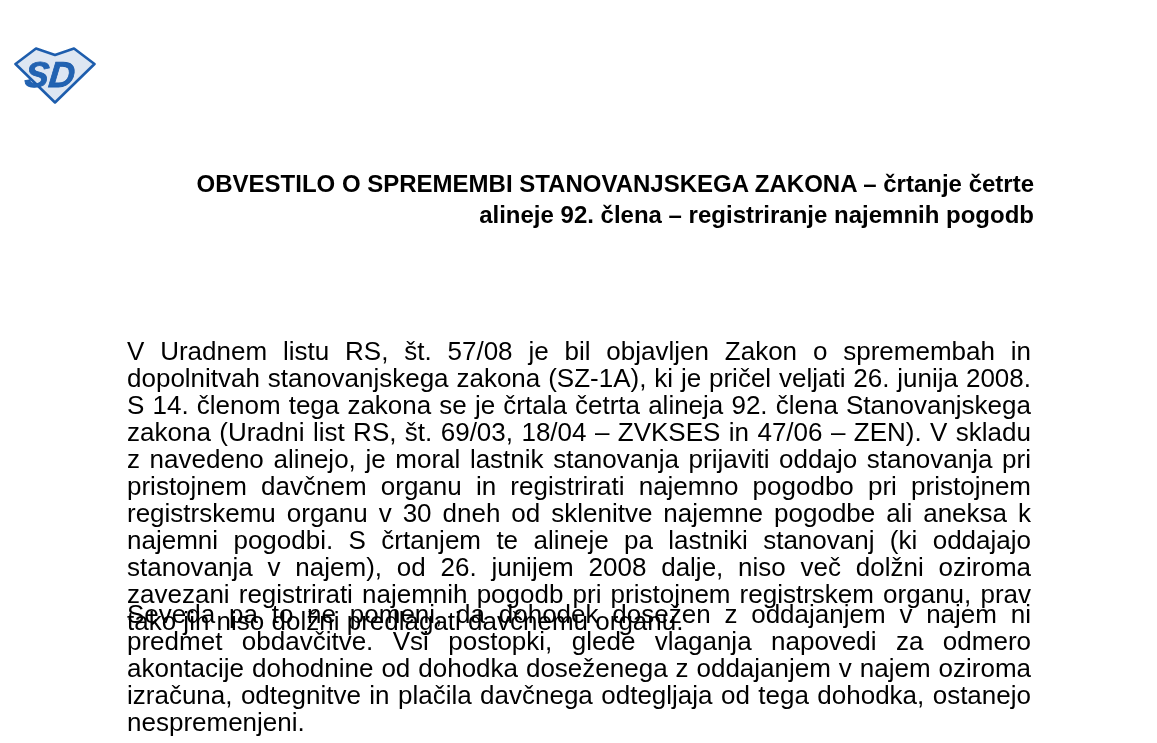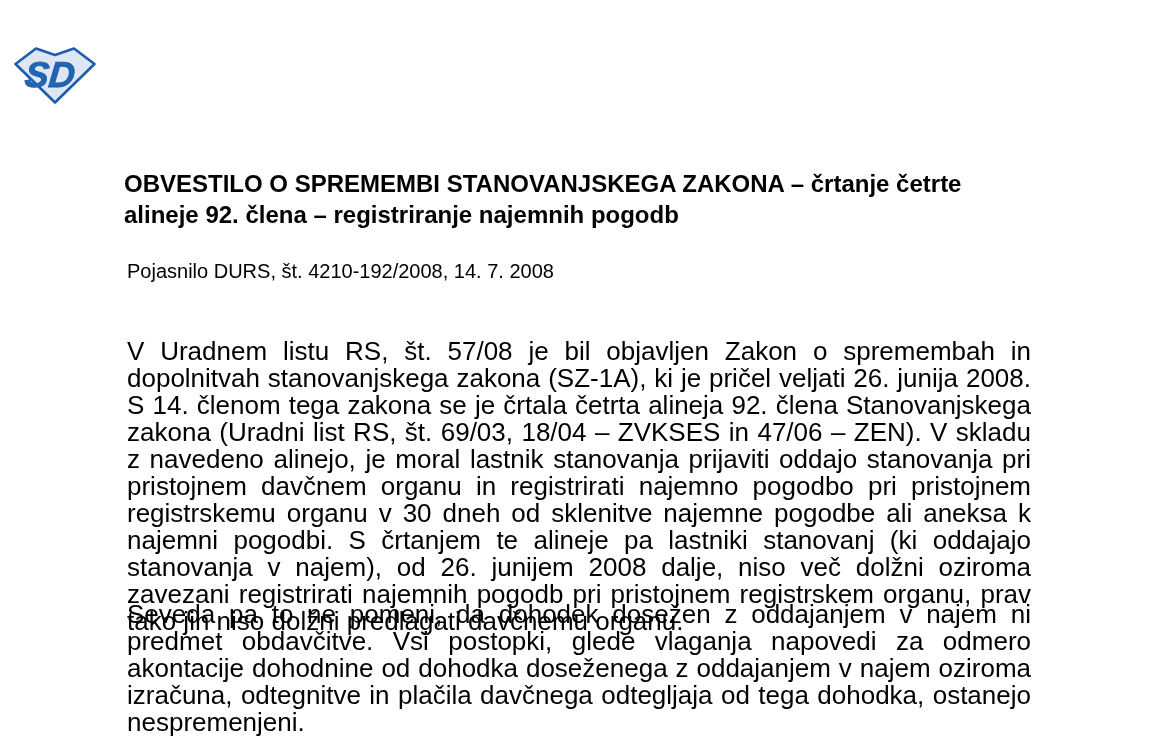--- a/index.html
+++ b/index.html
@@ -18,21 +18,21 @@
     left: 14px;
     top: 47px;
     width: 82px;
     height: 57px;
   }
   .doc-title {
     position: absolute;
     left: 124px;
     top: 168px;
     width: 910px;
-    text-align: left;
+    text-align: right;
     font-size: 24px;
     line-height: 31px;
     font-weight: bold;
     color: #000000;
   }
   .doc-reference {
     position: absolute;
     left: 127px;
     top: 259px;
     width: 904px;
@@ -62,19 +62,18 @@
 
 <div class="page">
 
   <svg class="logo" viewBox="0 0 82 57" xmlns="http://www.w3.org/2000/svg">
     <polygon id="logo-shape" points="1.5,17 22,1.5 41,8 60,1.5 80.5,17 41,55.5" fill="#dde6f2" stroke="#1d5dad" stroke-width="2.6" stroke-linejoin="round"></polygon>
     <text id="logo-text" class="logo-monogram" x="14" y="40" font-size="36" fill="#2263b2" stroke="#1d5dad" stroke-width="0.8" transform="skewX(-6)">SD</text>
   </svg>
 
   <h1 class="doc-title">OBVESTILO O SPREMEMBI STANOVANJSKEGA ZAKONA – črtanje četrte alineje 92. člena – registriranje najemnih pogodb</h1>
 
-  <p class="doc-reference">Pojasnilo DURS, št. 4210-192/2008, 14. 7. 2008</p>
 
   <p class="body-paragraph p1">V Uradnem listu RS, št. 57/08 je bil objavljen Zakon o spremembah in dopolnitvah stanovanjskega zakona (SZ-1A), ki je pričel veljati 26. junija 2008. S 14. členom tega zakona se je črtala četrta alineja 92. člena Stanovanjskega zakona (Uradni list RS, št. 69/03, 18/04 – ZVKSES in 47/06 – ZEN). V skladu z navedeno alinejo, je moral lastnik stanovanja prijaviti oddajo stanovanja pri pristojnem davčnem organu in registrirati najemno pogodbo pri pristojnem registrskemu organu v 30 dneh od sklenitve najemne pogodbe ali aneksa k najemni pogodbi. S črtanjem te alineje pa lastniki stanovanj (ki oddajajo stanovanja v najem), od 26. junijem 2008 dalje, niso več dolžni oziroma zavezani registrirati najemnih pogodb pri pristojnem registrskem organu, prav tako jih niso dolžni predlagati davčnemu organu.</p>
 
   <p class="body-paragraph p2">Seveda pa to ne pomeni, da dohodek dosežen z oddajanjem v najem ni predmet obdavčitve. Vsi postopki, glede vlaganja napovedi za odmero akontacije dohodnine od dohodka doseženega z oddajanjem v najem oziroma izračuna, odtegnitve in plačila davčnega odtegljaja od tega dohodka, ostanejo nespremenjeni.</p>
 
 </div>
 
 </body></html>

